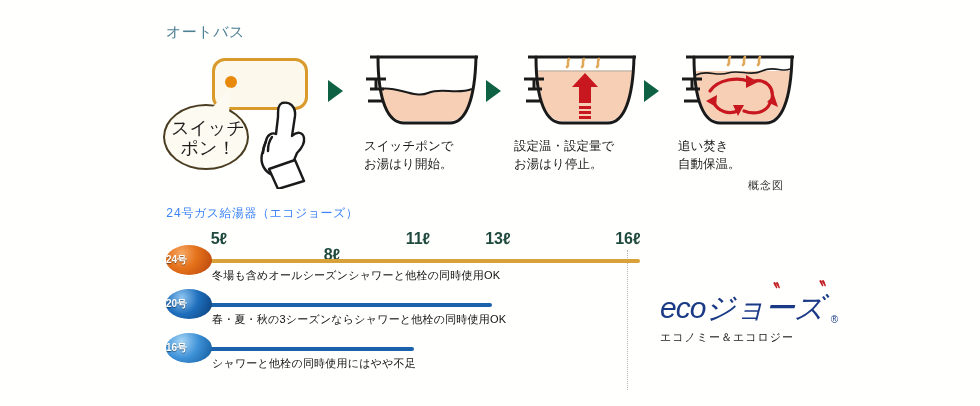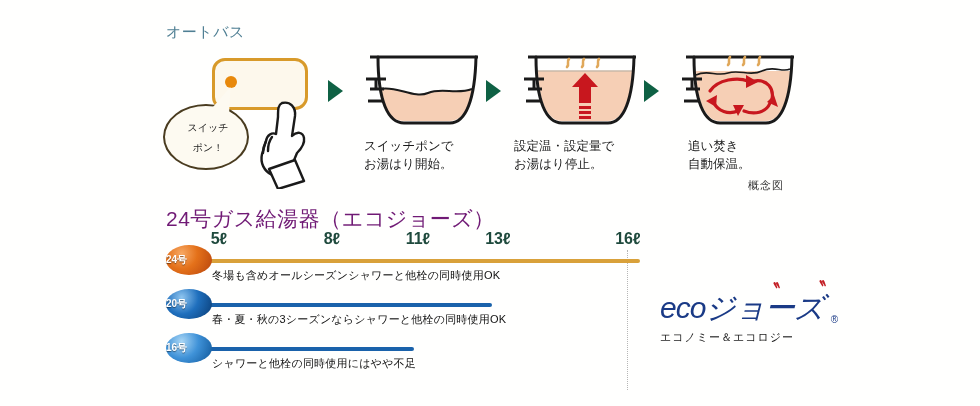--- a/index.html
+++ b/index.html
@@ -21,21 +21,21 @@
 
   
   .section-title {
     position: absolute;
     font-size: 15px;
     letter-spacing: 0.5px;
     color: #4f7f93;
     white-space: nowrap;
   }
   #title-autobath { left: 166px; top: 23px; }
-  #title-heater   { left: 166px; top: 205px; color: #701a75; font-size: 21px; }
+  #title-heater   { left: 166px; top: 205px; color: #3b82f6; font-size: 12px; font-family: Liberation Mono, monospace; }
 
   
   #autobath-panel {
     position: absolute;
     left: 160px;
     top: 45px;
     width: 680px;
     height: 150px;
   }
 
@@ -84,21 +84,21 @@
     border: 2.5px solid #4a3c20;
     border-radius: 50% / 50%;
     background: #fdfaf1;
     box-sizing: border-box;
   }
   #bubble-label {
     position: absolute;
     left: 0;
     top: 12px;
     width: 86px;
-    font-size: 10px;
+    font-size: 18px;
     line-height: 20px;
     text-align: center;
     color: #1d1d1d;
     white-space: pre-line;
   }
   #bubble-tail {
     position: absolute;
     left: 56px;
     top: 42px;
     width: 0; height: 0;
@@ -368,35 +368,35 @@
           <path d="M98 58 C94 68 82 70 72 66"></path>
           <path d="M66 66 C56 70 46 66 42 58"></path>
         </g>
         <g fill="#c8171e">
           <path d="M74 30 L86 37 L74 43 Z"></path>
           <path d="M102 50 L106 62 L95 57 Z"></path>
           <path d="M72 60 L66 71 L61 60 Z"></path>
           <path d="M44 62 L34 56 L45 50 Z"></path>
         </g>
       </svg>
-      <div class="tub-caption" style="left:6px; top:92px;margin-left:10px;">追い焚き
+      <div class="tub-caption" style="left:6px; top:92px;">追い焚き
 自動保温。</div>
     </div>
   </div>
 
   <div id="caption-note">概念図</div>
 
   <div class="section-title" id="title-heater">24号ガス給湯器（エコジョーズ）</div>
 
   <div id="chart">
 
     <div class="tick-label" style="left:219px;">
       <span>5ℓ</span>
     </div>
-    <div class="tick-label" style="left:332px;">
+    <div class="tick-label" style="left:332px;margin-top:16px;">
       <span>8ℓ</span>
     </div>
     <div class="tick-label" style="left:418px;">
       <span>11ℓ</span>
     </div>
     <div class="tick-label" style="left:489px;margin-left:9px;">
       <span>13ℓ</span>
     </div>
     <div class="tick-label" style="left:628px;">
       <span>16ℓ</span>

